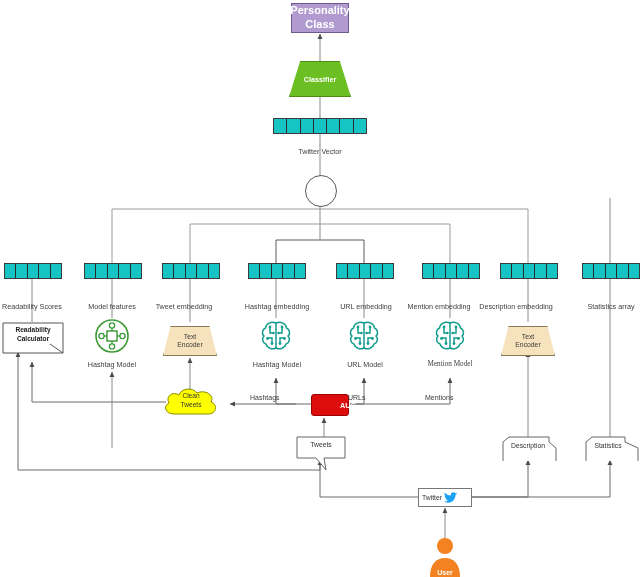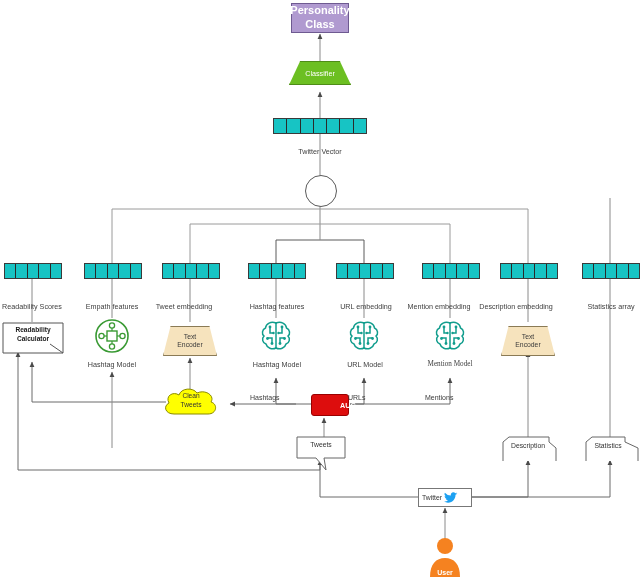--- a/index.html
+++ b/index.html
@@ -10,23 +10,23 @@
 
   .node{position:absolute;box-sizing:border-box;display:flex;
         align-items:center;justify-content:center;text-align:center;}
   .lbl{position:absolute;font-size:7.2px;color:#404040;text-align:center;
        white-space:nowrap;line-height:1.1;}
 
   
   .personality{width:58px;height:30px;background:#b09ad0;border:1px solid #6e5a91;
      color:#ffffff;font-size:11px;font-weight:600;line-height:1.25;}
   
-  .classifier{width:62px;height:24px;background:#6cbf22;border:1px solid #4e8c17;
+  .classifier{width:62px;height:36px;background:#6cbf22;border:1px solid #4e8c17;
      color:#ffffff;font-size:7.2px;
-     clip-path:polygon(18% 0%,82% 0%,100% 100%,0% 100%);}
+     clip-path:polygon(18% 0%,82% 0%,100% 100%,0% 100%);font-weight:bold;}
   
   .arr{position:absolute;height:16px;display:flex;border:1px solid #3a3a3a;
        background:#17c4c4;box-sizing:border-box;}
   .arr i{flex:1 1 0;border-right:1px solid #2a2a2a;display:block;height:100%;}
   .arr i:last-child{border-right:none;}
 
   
   .encoder{width:54px;height:30px;background:#f6e3bd;border:1px solid #8a7a55;
      color:#3a3a3a;font-size:6.8px;line-height:1.25;
      clip-path:polygon(14% 0%,86% 0%,100% 100%,0% 100%);}
@@ -190,23 +190,23 @@
     </div>
   <div class="arr" style="left:582px;top:263px;width:58px;">
       <i></i>
       <i></i>
       <i></i>
       <i></i>
       <i></i>
     </div>
 
   <div class="lbl" style="left:-8px;top:303px;width:80px;">Readability Scores</div>
-  <div class="lbl" style="left:72px;top:303px;width:80px;">Empath features</div>
+  <div class="lbl" style="left:72px;top:303px;width:80px;">Model features</div>
   <div class="lbl" style="left:144px;top:303px;width:80px;">Tweet embedding</div>
-  <div class="lbl" style="left:232px;top:303px;width:90px;">Hashtag features</div>
+  <div class="lbl" style="left:232px;top:303px;width:90px;">Hashtag embedding</div>
   <div class="lbl" style="left:326px;top:303px;width:80px;">URL embedding</div>
   <div class="lbl" style="left:394px;top:303px;width:90px;">Mention embedding</div>
   <div class="lbl" style="left:464px;top:303px;width:104px;">Description embedding</div>
   <div class="lbl" style="left:574px;top:303px;width:74px;">Statistics array</div>
 
   <svg style="position:absolute;left:2px;top:322px;" width="62" height="32">
     <path d="M1,1 L47,1 L61,1 L61,31 L1,31 Z" fill="#ffffff" stroke="#555" stroke-width="1"></path>
     <path d="M48,22 L61,31" fill="none" stroke="#555" stroke-width="1"></path>
   </svg>
   <div style="position:absolute;left:2px;top:326px;width:62px;text-align:center;

